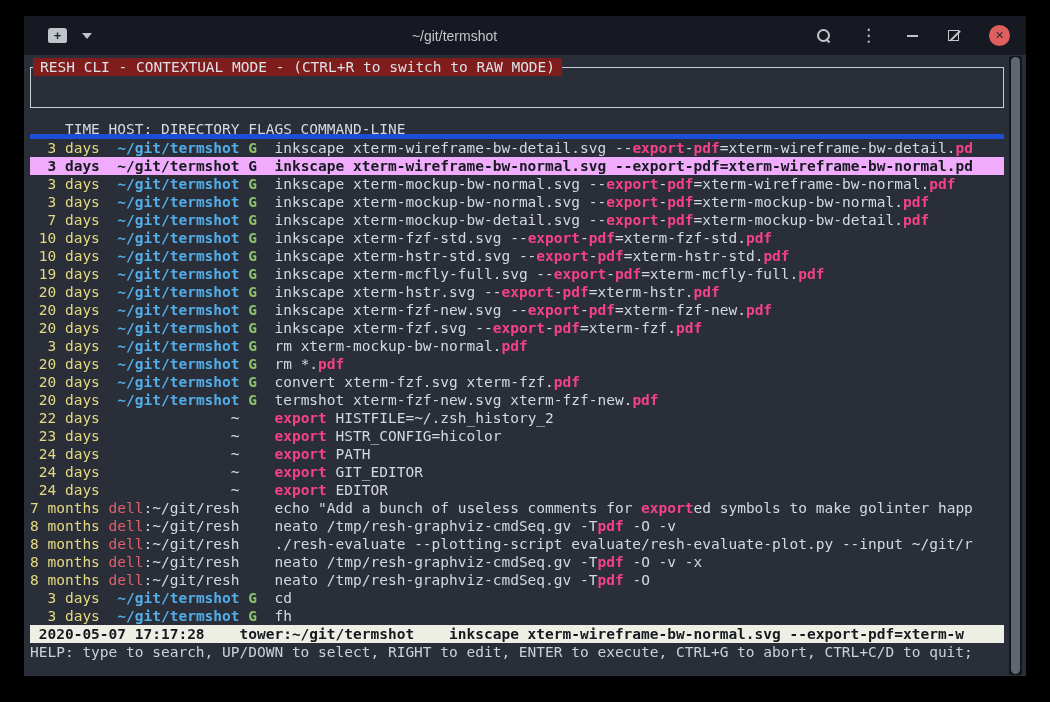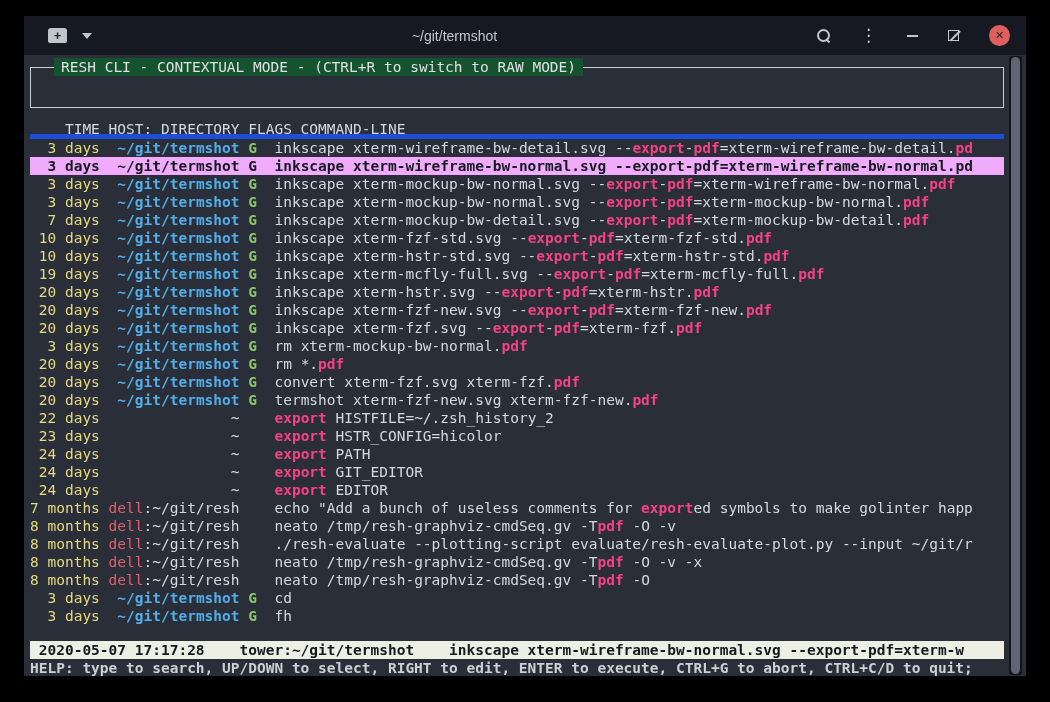--- a/index.html
+++ b/index.html
@@ -52,21 +52,21 @@
     position:absolute; top:39px; left:0; right:0; bottom:0;
     font-family:"DejaVu Sans Mono", monospace; font-size:14.5px; line-height:18px;
     color:#d4d8e0; overflow:hidden;
   }
   .term-inner { padding:5px 22px 0 4px; }
   .prompt-box {
     position:relative; border:1px solid #c9cdd4; height:41px;
     margin:7px 0 0 2px;
   }
   .prompt-title {
-    position:absolute; top:-10px; left:23px; background:#14532d;
+    position:absolute; top:-10px; left:2px; background:#7f1d1d;
     padding:0 7px; color:#dde0e5; white-space:pre;
   }
   .prompt-line { padding:14px 0 0 4px; white-space:pre; color:#e3e5ea; }
   .cursor {
     display:inline-block; width:8.7px; height:15px; background:#e9e9e1;
     vertical-align:-2px;
   }
   .table-header {
     margin:12px 0 0 2px; white-space:pre; color:#d4d8e0;
     border-bottom:5px solid #1d4ed8; height:19px;
@@ -78,22 +78,22 @@
   .c-dir   { color:#52aee8; font-weight:bold; }
   .c-plain { color:#d4d8e0; }
   .c-host  { color:#e0606a; }
   .c-flag  { color:#8bc56a; font-weight:bold; }
   .c-match { color:#f54285; font-weight:bold;margin-top:37px; }
   .row.selected { background:#f0abfc; }
   .row.selected span { color:#16191f !important; font-weight:bold; }
   .status-bar {
     margin-left:2px; background:#edeee4; color:#16191f; font-weight:bold;
   }
-  .status-line { white-space:pre; height:18px; overflow:hidden;margin-top:16px; }
-  .help-bar { margin-left:2px; white-space:pre; color:#ccd0d8; height:18px;font-weight:bold; }
+  .status-line { white-space:pre; height:18px; overflow:hidden; }
+  .help-bar { margin-left:2px; white-space:pre; color:#ccd0d8; height:18px; }
   
   .scrollbar {
     position:absolute; top:1px; right:4px; bottom:1px; width:13px;
     background:#12151b; border-radius:3px;
   }
   .scroll-thumb {
     position:absolute; left:2px; right:2px; top:1px; bottom:1px;
     background:#5f6672; border-radius:6px;
   }
 </style>

